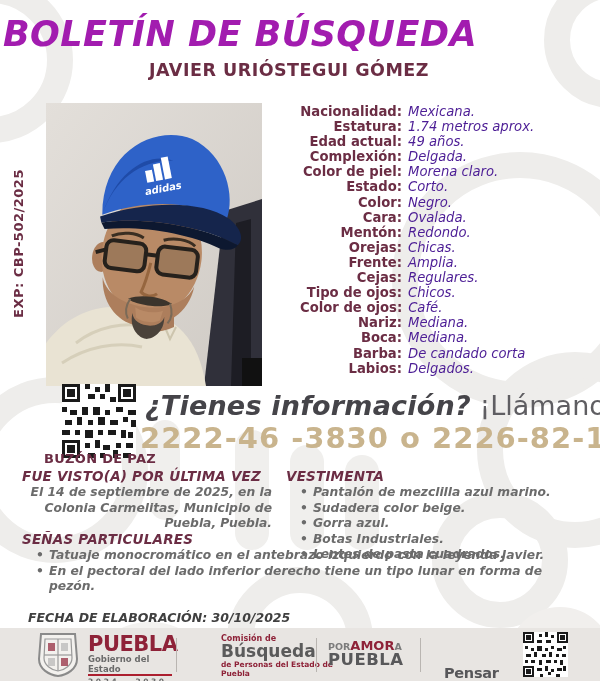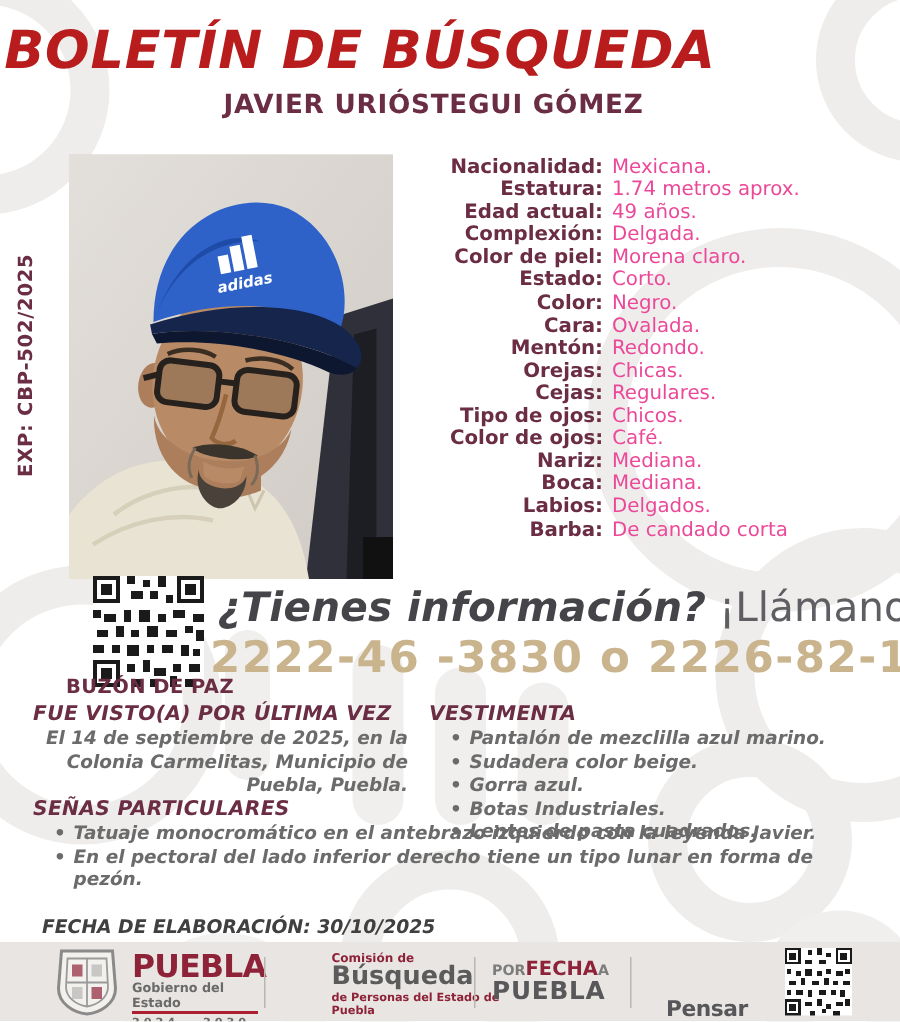--- a/index.html
+++ b/index.html
@@ -7,21 +7,21 @@
   #poster{
     position:relative;width:600px;height:681px;background:#ffffff;
     overflow:hidden;font-family:"DejaVu Sans","Liberation Sans",sans-serif;
   }
   #watermark{position:absolute;inset:0;z-index:0;}
   .layer{position:absolute;z-index:1;}
 
   
   .title{
     left:0;top:14px;width:480px;text-align:center;
-    font-size:35px;font-weight:800;font-style:italic;color:#b91c1c;
+    font-size:35px;font-weight:800;font-style:italic;color:#a21caf;
     letter-spacing:.5px;
   }
   .subtitle{
     left:0;top:60px;width:578px;text-align:center;
     font-size:17.5px;font-weight:800;color:#6b2d44;letter-spacing:.5px;
   }
 
   
   .exp{
     left:-92px;top:236px;width:220px;text-align:center;
@@ -35,21 +35,21 @@
   .qr-big svg,.qr-small svg{display:block;width:100%;height:100%;}
   .qr-label{
     left:30px;top:451px;width:140px;text-align:center;
     font-size:13px;font-weight:900;color:#6b2d44;letter-spacing:.3px;
   }
 
   
   .details{left:300px;top:104px;width:296px;}
   .drow{display:flex;line-height:15.1px;font-size:13.2px;}
   .dlabel{flex:0 0 102px;text-align:right;font-weight:800;color:#6b2d44;white-space:nowrap;}
-  .dvalue{margin-left:6px;color:#ec4899;white-space:nowrap;}
+  .dvalue{margin-left:6px;color:#4c1d95;white-space:nowrap;font-style:italic;}
 
   
   .ask-line{left:145px;top:390px;width:445px;text-align:center;white-space:nowrap;}
   .ask-q{font-size:27px;font-weight:900;font-style:italic;color:#454449;letter-spacing:.2px;}
   .ask-call{font-size:27px;font-weight:400;color:#5f5e62;}
   .phones{
     left:140px;top:421px;width:450px;text-align:center;
     font-size:29px;font-weight:900;color:#c9b48d;letter-spacing:1px;white-space:nowrap;
   }
 
@@ -216,46 +216,50 @@
       </div>
     <div class="drow">
         <span class="dlabel">Mentón:</span>
         <span class="dvalue">Redondo.</span>
       </div>
     <div class="drow">
         <span class="dlabel">Orejas:</span>
         <span class="dvalue">Chicas.</span>
       </div>
     <div class="drow">
+        <span class="dlabel">Frente:</span>
+        <span class="dvalue">Amplia.</span>
+      </div>
+    <div class="drow">
         <span class="dlabel">Cejas:</span>
         <span class="dvalue">Regulares.</span>
       </div>
     <div class="drow">
         <span class="dlabel">Tipo de ojos:</span>
         <span class="dvalue">Chicos.</span>
       </div>
     <div class="drow">
         <span class="dlabel">Color de ojos:</span>
         <span class="dvalue">Café.</span>
       </div>
     <div class="drow">
         <span class="dlabel">Nariz:</span>
         <span class="dvalue">Mediana.</span>
       </div>
     <div class="drow">
         <span class="dlabel">Boca:</span>
         <span class="dvalue">Mediana.</span>
       </div>
     <div class="drow">
+        <span class="dlabel">Barba:</span>
+        <span class="dvalue">De candado corta</span>
+      </div>
+    <div class="drow">
         <span class="dlabel">Labios:</span>
         <span class="dvalue">Delgados.</span>
-      </div>
-    <div class="drow">
-        <span class="dlabel">Barba:</span>
-        <span class="dvalue">De candado corta</span>
       </div>
   </div>
 
   <div class="layer qr-big">
     <svg viewBox="0 0 29 29" shape-rendering="crispEdges">
       <rect width="29" height="29" fill="#fff"></rect>
       <g fill="#1a1a1a">
         <path d="M0,0h7v7h-7z M1,1v5h5v-5z" fill-rule="evenodd"></path>
           <rect x="2" y="2" width="3" height="3"></rect>
         <path d="M22,0h7v7h-7z M23,1v5h5v-5z" fill-rule="evenodd"></path>
@@ -350,21 +354,21 @@
 
   <div class="f-item comision-block">
     <div class="com-1">Comisión de</div>
     <div class="com-2">Búsqueda</div>
     <div class="com-3">de Personas del Estado de Puebla</div>
   </div>
 
   <div class="f-item fdiv" style="left:316px;"></div>
 
   <div class="f-item amor-block">
-    <div><span class="amor-pre">POR</span><span class="amor-mid">FECHA</span><span class="amor-post">A</span></div>
+    <div><span class="amor-pre">POR</span><span class="amor-mid">AMOR</span><span class="amor-post">A</span></div>
     <div class="amor-bottom">PUEBLA</div>
   </div>
 
   <div class="f-item fdiv" style="left:420px;"></div>
 
   <div class="f-item pensar-block">
     <span class="pensar-1">Pensar</span>
     <span class="pensar-2">en</span><span class="pensar-3">Grande</span>
   </div>
 

